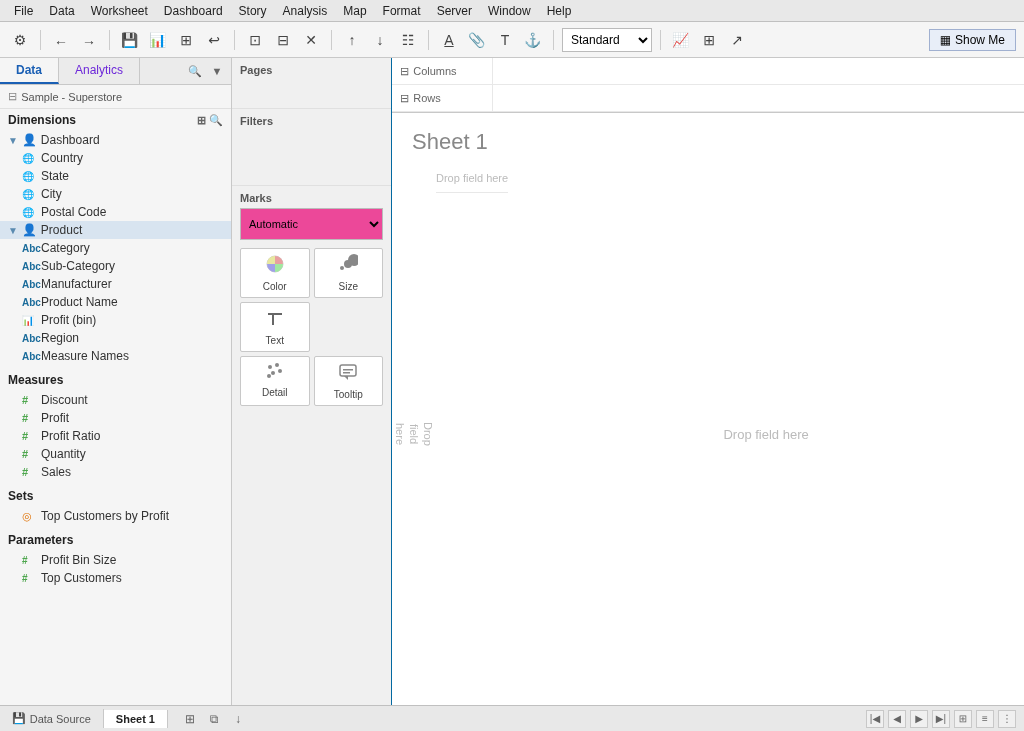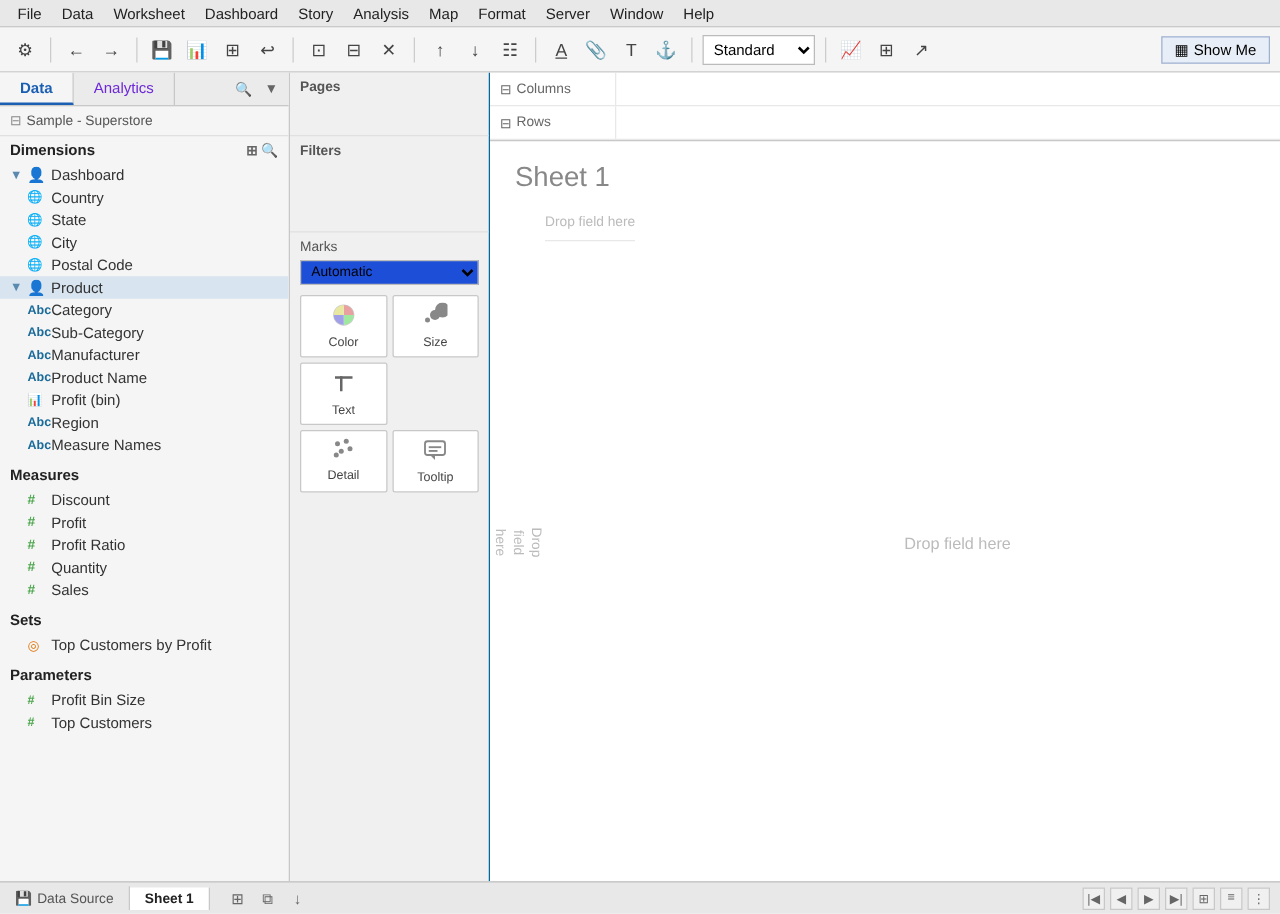--- a/index.html
+++ b/index.html
@@ -112,23 +112,23 @@
       padding: 6px 8px; font-size: 11px; color: #555; border-bottom: 1px solid #e0e0e0;
     }
     .shelf-label {
       font-weight: 600; margin-bottom: 2px;
     }
     .shelf-drop { min-height: 24px; }
 
     .marks-section {
       padding: 6px 8px; flex: 1;
     }
-    .marks-label { font-weight: 400; font-size: 11px; color: #555; margin-bottom: 4px; }
+    .marks-label { font-weight: 700; font-size: 11px; color: #555; margin-bottom: 4px; }
     .marks-select {
-      width: 100%; height: 20px; border: 1px solid #bbb; background: #1d4ed8;
+      width: 100%; height: 32px; border: 1px solid #bbb; background: #ec4899;
       font-size: 11px; padding: 0 4px; margin-bottom: 8px;
     }
 
     .marks-grid {
       display: grid; grid-template-columns: 1fr 1fr; gap: 4px;
       margin-bottom: 4px;
     }
     .mark-btn {
       display: flex; flex-direction: column; align-items: center;
       padding: 5px; border: 1px solid #c8c8c8; background: white;

